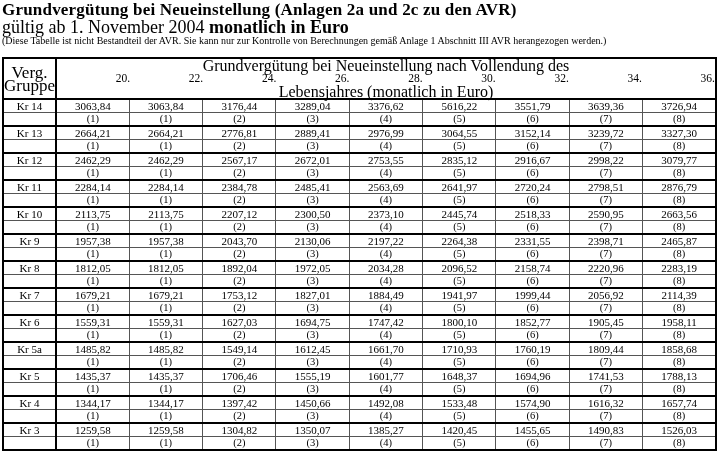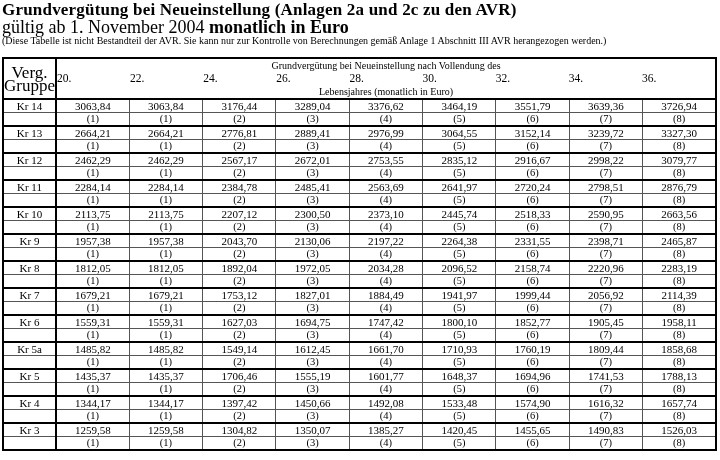--- a/index.html
+++ b/index.html
@@ -32,23 +32,23 @@
   col.c-group { width: 53px; }
   th, td { padding: 0; text-align: center; font-weight: normal; }
   thead th {
     border-bottom: 2px solid #000;
     vertical-align: middle;
   }
   th.corner {
     border-right: 2px solid #000;
     font-size: 17px; line-height: 13px;
   }
-  .span-head-line { font-size: 10px; line-height: 13px; }
+  .span-head-line { font-size: 16px; line-height: 13px; }
   .ages { display: flex; font-size: 11.5px; line-height: 13px; }
-  .ages span { flex: 1 1 0; text-align: left; }
+  .ages span { flex: 1 1 0; text-align: right; }
   tbody td {
     border: 1px solid #555;
     height: 12px; line-height: 12px;
     overflow: hidden; white-space: nowrap;
   }
   tbody td.group {
     border-left: none;
     border-right: 2px solid #000;
   }
   tr.value-row td { border-top: 2px solid #000; }
@@ -99,21 +99,21 @@
       </tr>
     </thead>
     <tbody id="tbody">
         <tr class="value-row">
           <td class="group">Kr 14</td>
           <td>3063,84</td>
           <td>3063,84</td>
           <td>3176,44</td>
           <td>3289,04</td>
           <td>3376,62</td>
-          <td>3464,19</td>
+          <td>5616,22</td>
           <td>3551,79</td>
           <td>3639,36</td>
           <td>3726,94</td>
         </tr>
         <tr class="foot-row">
           <td class="group"></td>
           <td>(1)</td>
           <td>(1)</td>
           <td>(2)</td>
           <td>(3)</td>

